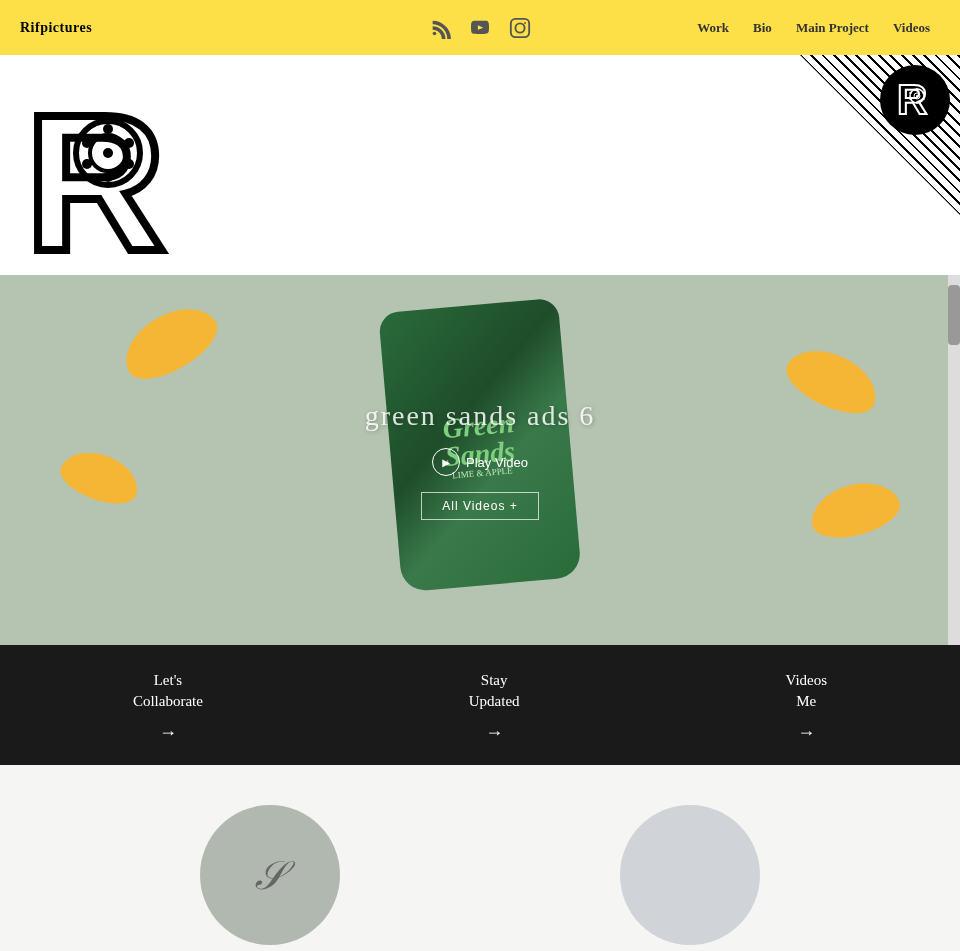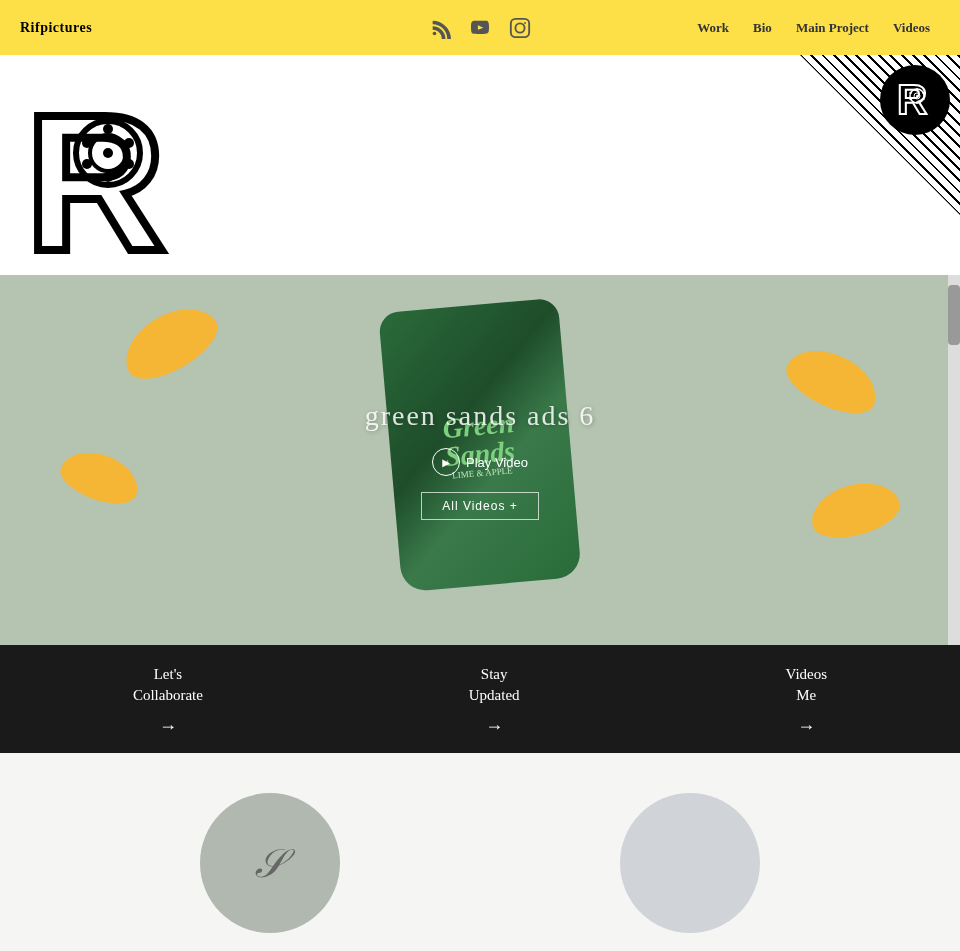--- a/index.html
+++ b/index.html
@@ -232,21 +232,21 @@
     }
 
     
     .footer-dark {
       background: #1a1a1a;
       color: #fff;
       display: flex;
       justify-content: space-around;
       align-items: center;
       padding: 30px 0;
-      height: 108px;
+      height: 120px;
     }
     .footer-col {
       display: flex;
       flex-direction: column;
       align-items: center;
       gap: 8px;
       cursor: pointer;
     }
     .footer-col-title {
       font-size: 15px;

